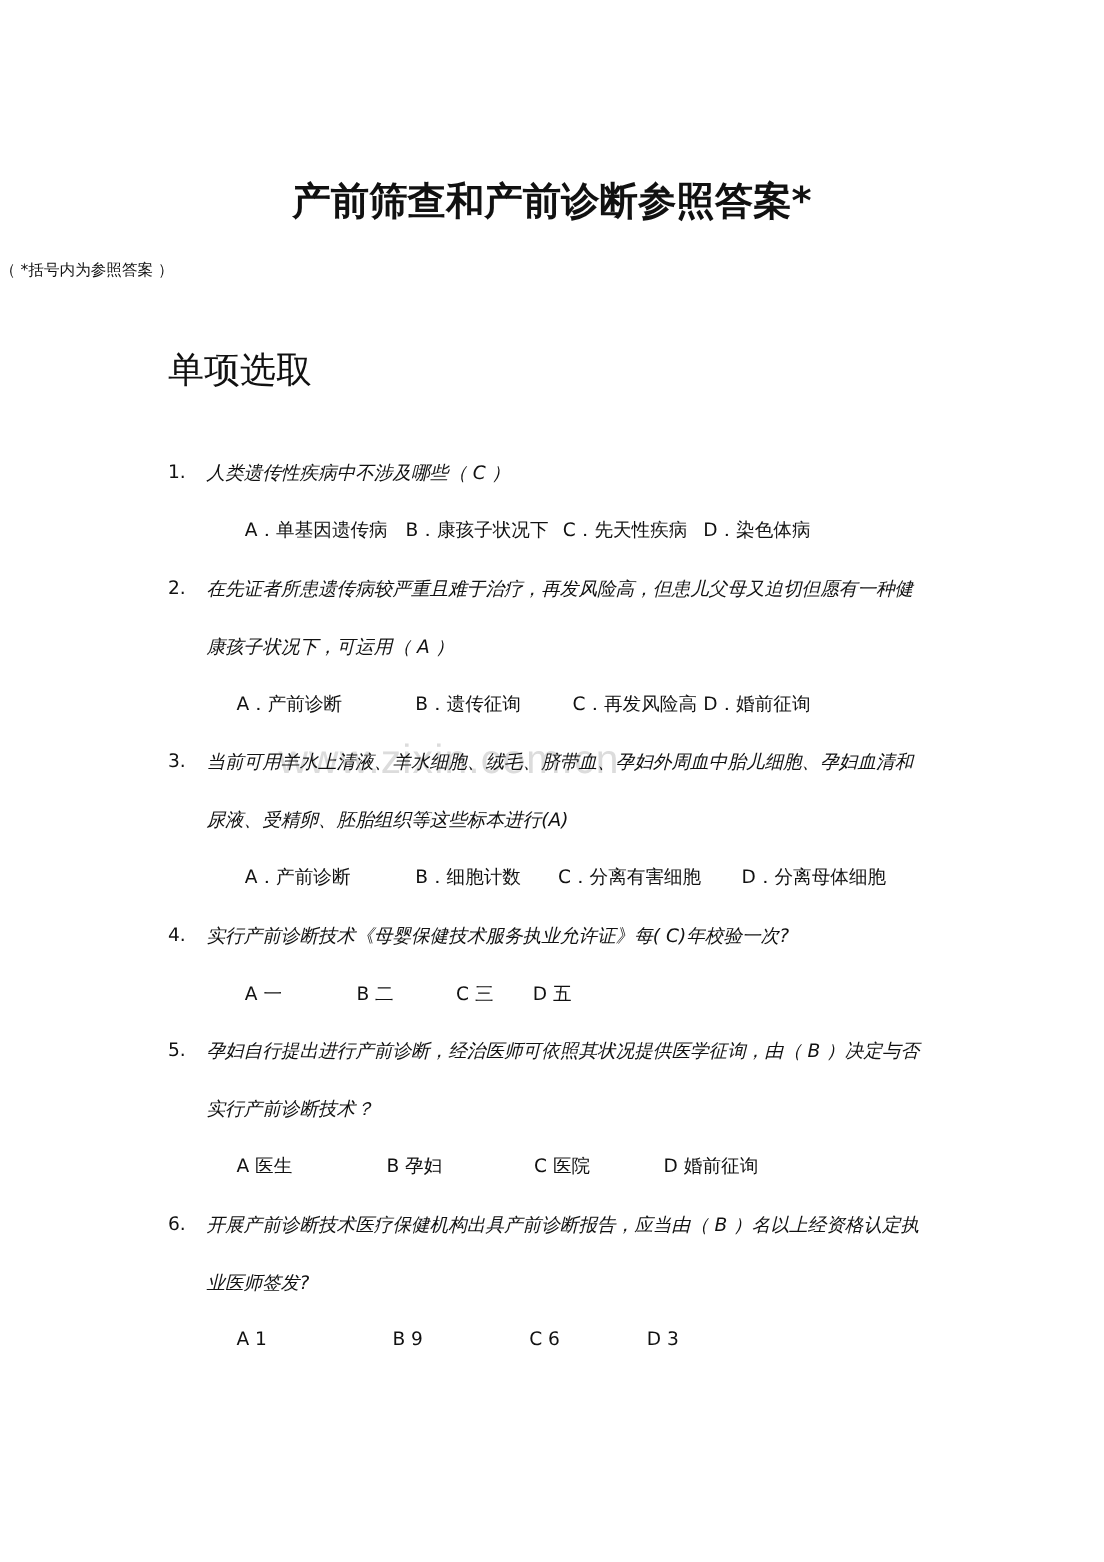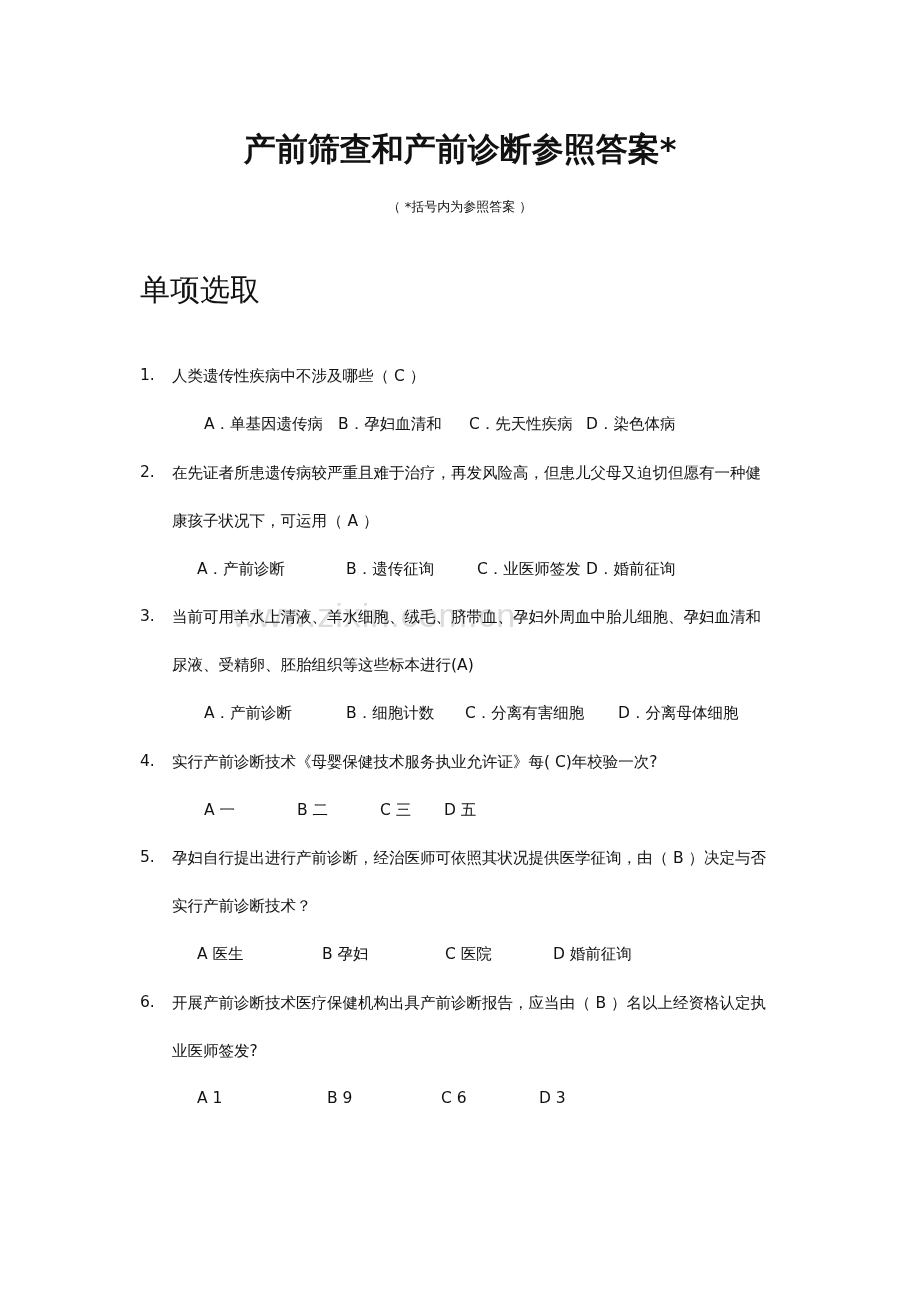--- a/index.html
+++ b/index.html
@@ -1,53 +1,53 @@
 <!DOCTYPE html>
 <html><head>
   <meta charset="utf-8">
   <style>
     html, body { margin: 0; padding: 0; background: #ffffff; }
     body { width: 920px; height: 1302px; position: relative; overflow: hidden;
       font-family: "DejaVu Sans", "Liberation Sans", sans-serif; color: #111; }
-    .abs { position: absolute; white-space: nowrap; }
+    .abs { position: absolute; white-space: nowrap; margin-top: 18px; }
     .title { left: 0; width: 920px; top: 128px; text-align: center; font-size: 32px; font-weight: bold; letter-spacing: 0px; }
-    .subtitle { left: 0; width: 920px; top: 198px; text-align: center; font-size: 13px; }
+    .subtitle { left: 0; width: 920px; top: 198px; font-size: 13px; }
     .section { left: 140px; top: 270px; font-size: 30px; }
     .txt { font-size: 15.5px; }
     .num { left: 140px; }
-    .q { left: 172px; }
+    .q { left: 172px; font-style: italic; }
     .watermark { left: 232px; top: 596px; font-size: 34px; color: #dcdcdc; letter-spacing: 1px; z-index: 0; font-family: Liberation Sans, sans-serif; }
     .fg { z-index: 1; }
   </style>
 </head>
 <body>
 
 <div>
   <div class="abs title fg">产前筛查和产前诊断参照答案*</div>
   <div class="abs subtitle fg">（ *括号内为参照答案 ）</div>
   <div class="abs section fg">单项选取</div>
 
   <div class="abs watermark">www.zixin.com.cn</div>
 
   <div>
     <div class="abs txt num fg" style="top:366px">1.</div>
     <div class="abs txt q fg" style="top:366px">人类遗传性疾病中不涉及哪些（ C  ）</div>
     <div class="abs txt fg" style="left:204px;top:414px">A．单基因遗传病</div>
-    <div class="abs txt fg" style="left:338px;top:414px">B．孕妇血清和</div>
+    <div class="abs txt fg" style="left:338px;top:414px">B．康孩子状况下</div>
     <div class="abs txt fg" style="left:469px;top:414px">C．先天性疾病</div>
     <div class="abs txt fg" style="left:586px;top:414px">D．染色体病</div>
   </div>
 
   <div>
     <div class="abs txt num fg" style="top:463px">2.</div>
     <div class="abs txt q fg" style="top:463px">在先证者所患遗传病较严重且难于治疗，再发风险高，但患儿父母又迫切但愿有一种健</div>
     <div class="abs txt q fg" style="top:511px">康孩子状况下，可运用（ A ）</div>
     <div class="abs txt fg" style="left:197px;top:559px">A．产前诊断</div>
     <div class="abs txt fg" style="left:346px;top:559px">B．遗传征询</div>
-    <div class="abs txt fg" style="left:477px;top:559px">C．业医师签发</div>
+    <div class="abs txt fg" style="left:477px;top:559px">C．再发风险高</div>
     <div class="abs txt fg" style="left:586px;top:559px">D．婚前征询</div>
   </div>
 
   <div>
     <div class="abs txt num fg" style="top:607px">3.</div>
     <div class="abs txt q fg" style="top:607px">当前可用羊水上清液、羊水细胞、绒毛、脐带血、孕妇外周血中胎儿细胞、孕妇血清和</div>
     <div class="abs txt q fg" style="top:655px">尿液、受精卵、胚胎组织等这些标本进行(A)</div>
     <div class="abs txt fg" style="left:204px;top:703px">A．产前诊断</div>
     <div class="abs txt fg" style="left:346px;top:703px">B．细胞计数</div>
     <div class="abs txt fg" style="left:465px;top:703px">C．分离有害细胞</div>

